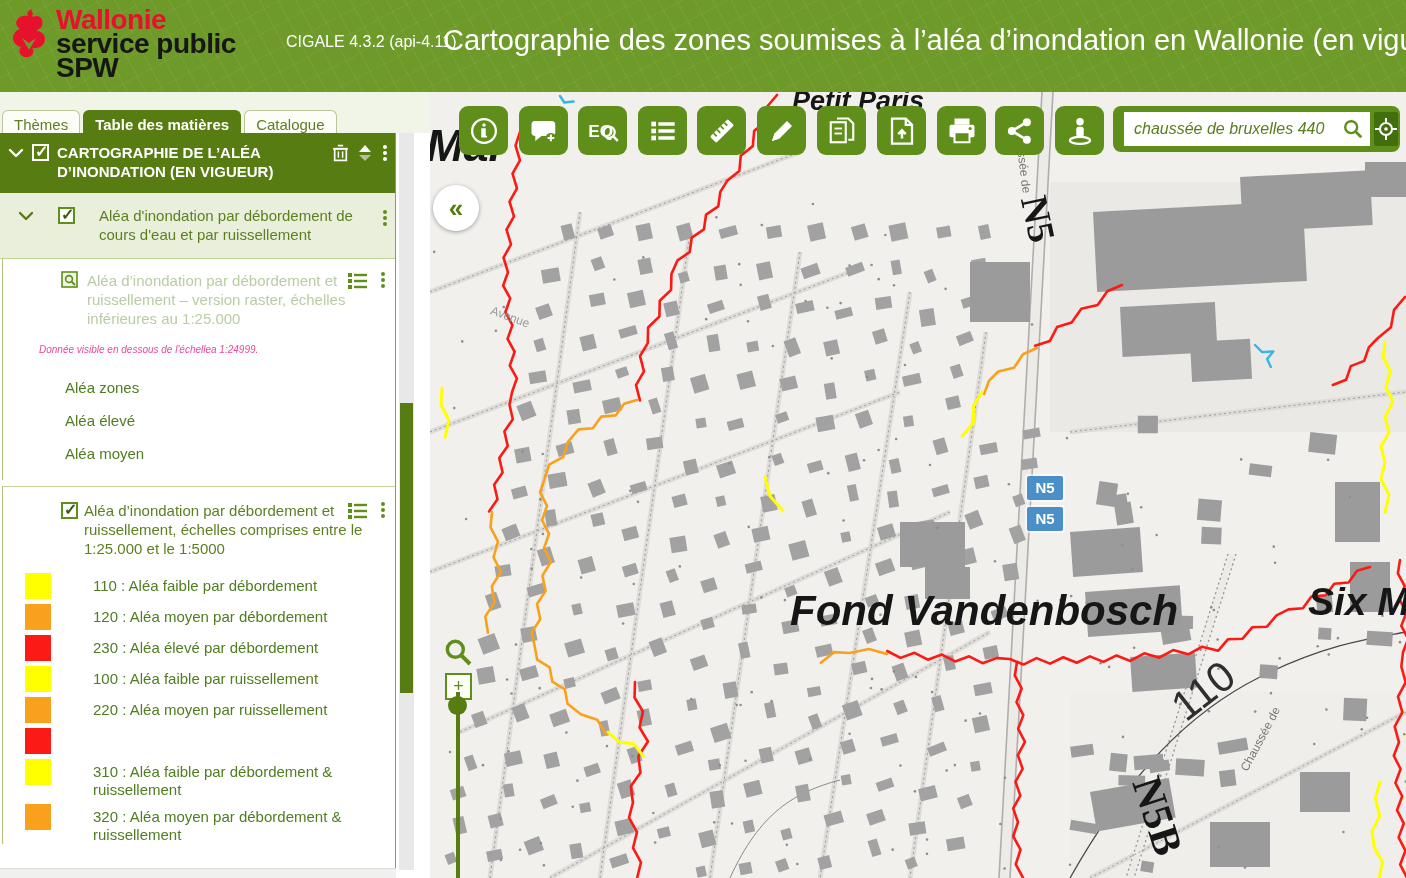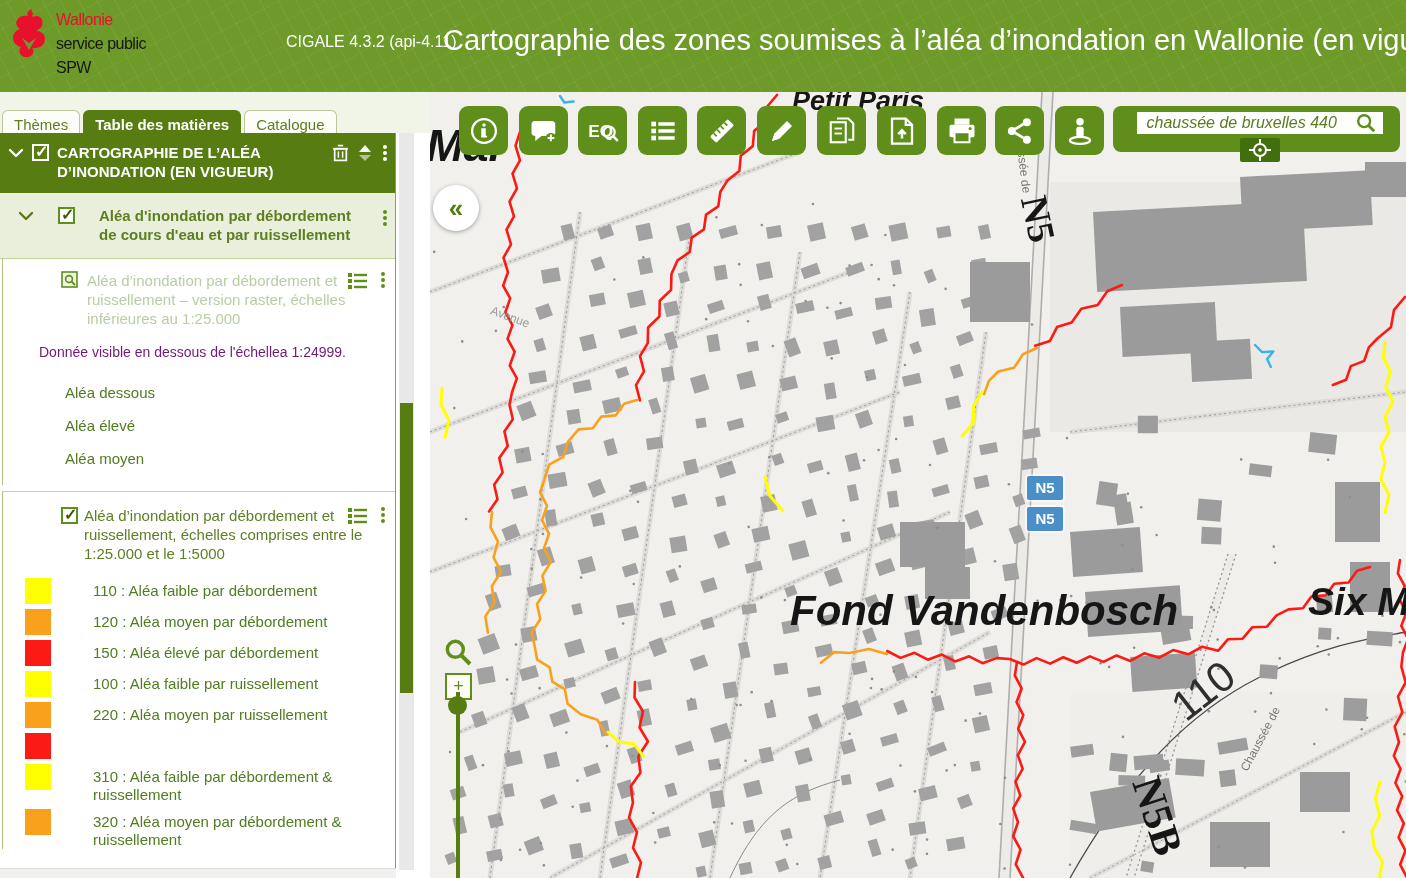--- a/index.html
+++ b/index.html
@@ -4,51 +4,51 @@
 <style>
   * { margin:0; padding:0; box-sizing:border-box; }
   html,body { width:1406px; height:878px; overflow:hidden; font-family:"Liberation Sans",sans-serif; background:#fff; }
 
   
   .header { position:absolute; left:0; top:0; width:1406px; height:92px; background:#6d9a28;
     background-image:repeating-linear-gradient(62deg, rgba(255,255,255,.07) 0 1px, transparent 1px 16px),
                      repeating-linear-gradient(-28deg, rgba(255,255,255,.05) 0 1px, transparent 1px 21px);
     overflow:hidden; }
   .logo { position:absolute; left:8px; top:8px; display:flex; gap:6px; align-items:flex-start; }
-  .logo-text { font-weight:normal; line-height:24px; font-size:16px; letter-spacing:-.5px; }
+  .logo-text { font-weight:bold; line-height:24px; font-size:28px; letter-spacing:-.5px; }
   .logo-text .l1 { color:#e8112d; }
   .logo-text .l2, .logo-text .l3 { color:#161616; }
   .app-version { position:absolute; left:286px; top:33px; color:#fff; font-size:16px; }
   .app-title { position:absolute; left:443px; top:24px; width:963px; color:#fff; font-size:29px;
     white-space:nowrap; overflow:hidden; font-family:"Liberation Sans",sans-serif; }
 
   
   .sidebar { position:absolute; left:0; top:92px; width:430px; height:786px; background:#fff; }
   .sidebar-topstrip { height:11px; background:#f1f5e8; }
   .tabs { display:flex; gap:3px; padding-left:2px; height:30px; align-items:flex-end; background:#f1f5e8; }
   .tab { font-size:15px; padding:5px 11px 0; border:1px solid #b9c79b; border-bottom:none;
     border-radius:6px 6px 0 0; background:#fdfdf8; color:#5d7f21; cursor:pointer; white-space:nowrap; }
   .tab.active { background:#567c12; color:#fff; border-color:#567c12; font-weight:bold; }
 
   .tree { position:relative; width:396px; height:737px; overflow:hidden; border-right:1px solid #86a63f; }
   .trow { display:flex; align-items:flex-start; }
   .row-root { background:#567c12; color:#fff; padding:10px 6px 12px 8px; gap:8px; }
   .row-root .label { font-weight:bold; font-size:15px; flex:1; line-height:19px; }
   .row-icons { display:flex; gap:9px; align-items:center; padding-top:1px; }
 
-  .row-group { background:#e9efda; border-bottom:1px solid #c3d49a; padding:13px 6px 14px 18px; gap:24px; color:#5d7f21;font-weight:bold; }
+  .row-group { background:#e9efda; border-bottom:1px solid #c3d49a; padding:13px 6px 14px 18px; gap:24px; color:#5d7f21; }
   .row-group .label { font-size:15px; flex:1; line-height:19px; }
 
   .subblock { border-left:1px solid #aec379; margin-left:2px; }
   .row-layer { padding:12px 6px 4px 58px; gap:6px; color:#5d7f21; position:relative; }
   .row-layer .label { font-size:15px; flex:1; line-height:19px; }
   .label.faded { color:#b9cda3; }
   .layer-right { position:absolute; right:8px; top:12px; display:flex; gap:11px; align-items:center; background:inherit; }
 
-  .scale-note { color:#701a75; font-size:14px; padding:12px 8px 2px 36px; }
+  .scale-note { font-style:italic; color:#ec4899; font-size:10px; padding:12px 8px 2px 36px; }
   .rlegend { padding:8px 0 2px 62px; color:#4f7d1f; font-size:15px; }
   .rlegend div { margin:14px 0 16px; }
 
   .vlegend { padding:6px 0 0 0; }
   .vleg-row { display:flex; gap:0; margin:5px 0; align-items:flex-start; }
   .swatch { width:26px; height:26px; margin-left:22px; flex:none; }
   .vleg-label { color:#4f7d1f; font-size:15px; line-height:18px; padding-left:42px; padding-top:4px; width:300px; }
 
   .checkbox { width:17px; height:17px; border:2px solid #5f8f1a; background:#fff; position:relative; flex:none; margin-top:1px; cursor:pointer; }
   .checkbox::after { content:"✓"; position:absolute; left:1px; top:-4px; font-size:16px; font-weight:bold; color:#39590e; }
@@ -67,21 +67,21 @@
   .map { position:absolute; left:430px; top:92px; width:976px; height:786px; background:#f1f0ed; overflow:hidden; }
   #map-svg { position:absolute; left:0; top:0; }
   .maplabel { position:absolute; color:#161616; white-space:nowrap; z-index:2; }
   .shield { position:absolute; width:36px; height:24px; background:#4a8fc8; color:#fff; font-weight:bold;
     font-size:15px; text-align:center; line-height:24px; z-index:2; box-shadow:0 0 0 2px rgba(255,255,255,.55); border-radius:2px; }
 
   .map-toolbar { position:absolute; left:0; top:0; width:976px; height:64px; z-index:5; }
   .tool-btn { position:absolute; top:14px; width:49px; height:49px; background:#5f8f1a; border-radius:9px;
     display:flex; align-items:center; justify-content:center; cursor:pointer; }
   .searchbar { position:absolute; top:14px; left:683px; width:287px; height:46px; background:#5f8f1a; border-radius:8px;
-    display:flex; align-items:center; padding:6px 5px 6px 11px; gap:4px;flex-direction:column; }
+    display:flex; align-items:center; padding:6px 5px 6px 11px; gap:4px; }
   .search-inputwrap { background:#fff; height:34px; flex:1; display:flex; align-items:center; padding:0 6px 0 10px; }
   .search-inputwrap input { border:none; outline:none; flex:1; font-size:16px; font-style:italic; color:#5a7d1e;
     font-family:"Liberation Sans",sans-serif; background:transparent; }
   .geoloc { width:40px; height:34px; background:#426f0d; display:flex; align-items:center; justify-content:center;
     cursor:pointer; border-radius:2px; }
 
   .collapse-btn { position:absolute; left:3px; top:93px; width:46px; height:46px; border-radius:50%; background:#fff;
     box-shadow:0 1px 4px rgba(0,0,0,.35); z-index:5; display:flex; align-items:center; justify-content:center;
     color:#567c12; font-size:26px; font-weight:bold; cursor:pointer; line-height:1; }
 
@@ -178,21 +178,21 @@
           </svg>
           <span class="kebab green">
               <i></i>
               <i></i>
               <i></i>
             </span>
         </span>
       </div>
       <div class="scale-note">Donnée visible en dessous de l'échellea 1:24999.</div>
       <div class="rlegend">
-        <div>Aléa dessous</div>
+        <div>Aléa zones</div>
         <div>Aléa élevé</div>
         <div>Aléa moyen</div>
       </div>
     </div>
 
     <div class="subblock" style="border-top:1px solid #c3d49a; margin-top:6px;">
       <div class="trow row-layer" style="padding-top:14px">
         <span class="checkbox"></span>
         <span class="label">Aléa d’inondation par débordement et ruissellement, échelles comprises entre le 1:25.000 et le 1:5000</span>
         <span class="layer-right" style="top:14px">
@@ -216,21 +216,21 @@
         <div class="vleg-row">
           <span class="swatch" style="background: rgb(255, 255, 0);"></span>
           <span class="vleg-label">110 : Aléa faible par débordement</span>
           </div>
         <div class="vleg-row">
           <span class="swatch" style="background: rgb(249, 161, 28);"></span>
           <span class="vleg-label">120 : Aléa moyen par débordement</span>
           </div>
         <div class="vleg-row">
           <span class="swatch" style="background: rgb(251, 26, 20);"></span>
-          <span class="vleg-label">150 : Aléa élevé par débordement</span>
+          <span class="vleg-label">230 : Aléa élevé par débordement</span>
           </div>
         <div class="vleg-row">
           <span class="swatch" style="background: rgb(255, 255, 0);"></span>
           <span class="vleg-label">100 : Aléa faible par ruissellement</span>
           </div>
         <div class="vleg-row">
           <span class="swatch" style="background: rgb(249, 161, 28);"></span>
           <span class="vleg-label">220 : Aléa moyen par ruissellement</span>
           </div>
         <div class="vleg-row">

